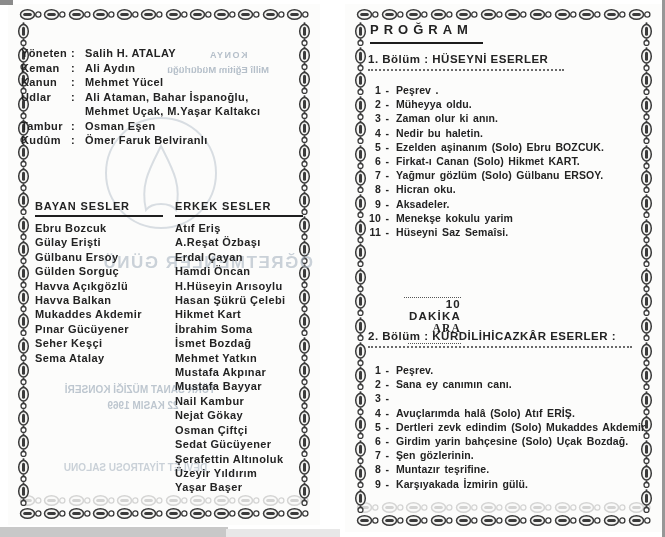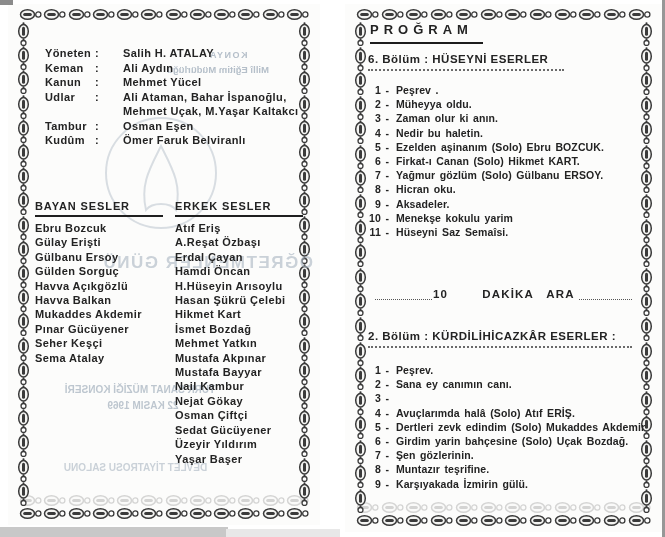--- a/index.html
+++ b/index.html
@@ -15,25 +15,25 @@
   
   .orn-h{position:absolute;left:11px;right:11px;height:13px;display:flex;justify-content:space-between;align-items:center;}
   .orn-top{top:4px;}
   .orn-bottom{bottom:5px;}
   .orn-echo{bottom:18px;opacity:.2;filter:blur(.4px);}
   .orn-v{position:absolute;top:18px;bottom:19px;width:13px;display:flex;flex-direction:column;justify-content:space-between;align-items:center;}
   .orn-left{left:9px;}
   .orn-right{right:9px;}
 
   
-  .credits{position:absolute;left:37px;top:42px;right:12px;font-size:11px;letter-spacing:.4px;}
+  .credits{position:absolute;left:13px;top:42px;right:12px;font-size:11px;letter-spacing:.4px;}
   .credit-row{display:flex;line-height:14.5px;}
   .credit-label{width:50px;flex:none;}
   .credit-sep{width:14px;flex:none;text-align:left;}
-  .credit-values{flex:1;margin-left:14px;}
+  .credit-values{flex:1;}
 
   
   .singers{position:absolute;left:27px;top:196px;display:flex;font-size:11px;letter-spacing:.4px;}
   .col-women{width:140px;flex:none;}
   .col-header{display:inline-block;border-bottom:2.5px solid #1f1f1f;padding:0 6px 3px 0;min-width:122px;letter-spacing:.9px;white-space:nowrap;}
   .names{margin-top:4px;line-height:14.4px;}
   .name{white-space:nowrap;}
 
   
   .program-title-wrap{position:absolute;left:25px;top:16px;}
@@ -41,26 +41,26 @@
   .section{position:absolute;left:23px;right:10px;font-size:10.5px;}
   .section-1{top:49px;}
   .section-2{top:326px;}
   .section-heading{display:inline-block;font-size:11.5px;letter-spacing:.5px;border-bottom:2px dotted #6a6a6a;padding:0 16px 4px 0;white-space:nowrap;}
   .items{margin-top:12px;line-height:14.2px;}
   .section-2 .items{margin-top:15px;}
   .item{display:flex;white-space:nowrap;letter-spacing:.1px;word-spacing:1.5px;}
   .item-num{width:21px;flex:none;text-align:right;white-space:pre;}
   .item-text{margin-left:7px;}
 
-  .intermission{position:absolute;left:30px;top:284px;display:flex;align-items:flex-end;font-size:11.5px;letter-spacing:1.2px;}
+  .intermission{position:absolute;left:30px;top:284px;display:flex;align-items:flex-end;font-size:11.5px;letter-spacing:1.2px;flex-direction:column;}
   .leader{border-bottom:1.6px dotted #555;width:57px;height:9px;flex:none;}
   .leader-right{width:53px;margin-left:4px;}
   .inter-num{margin-left:1px;}
   .inter-word-1{margin-left:34px;}
-  .inter-word-2{margin-left:12px;}
+  .inter-word-2{margin-left:12px;font-family:Liberation Serif, serif;}
 
   
   .wm{position:absolute;transform:scaleX(-1);color:#a9b5c1;text-align:center;white-space:nowrap;}
   .wm-konya{left:190px;top:46px;width:60px;font-size:9px;letter-spacing:1.5px;opacity:.85;}
   .wm-mem{left:140px;top:60px;width:140px;font-size:9.5px;opacity:.85;}
   .wm-title{left:95px;top:249px;width:210px;font-size:17px;letter-spacing:1.5px;opacity:.6;}
   .wm-concert{left:42px;top:380px;width:180px;font-size:10px;opacity:.75;}
   .wm-date{left:80px;top:396px;width:110px;font-size:10px;opacity:.75;}
   .wm-venue{left:35px;top:458px;width:185px;font-size:10px;opacity:.6;}
   .emblem{position:absolute;left:92px;top:108px;opacity:.5;}
@@ -624,28 +624,30 @@
       <div class="col col-men">
         <div class="col-header">ERKEK SESLER</div>
         <div class="names">
             <div class="name">Atıf Eriş</div>
             <div class="name">A.Reşat Özbaşı</div>
             <div class="name">Erdal Çayan</div>
             <div class="name">Hamdi Öncan</div>
             <div class="name">H.Hüseyin Arısoylu</div>
             <div class="name">Hasan Şükrü Çelebi</div>
             <div class="name">Hikmet Kart</div>
+            <div class="name">İbrahim Soma</div>
             <div class="name">İsmet Bozdağ</div>
             <div class="name">Mehmet Yatkın</div>
             <div class="name">Mustafa Akpınar</div>
             <div class="name">Mustafa Bayyar</div>
             <div class="name">Nail Kambur</div>
             <div class="name">Nejat Gökay</div>
             <div class="name">Osman Çiftçi</div>
             <div class="name">Sedat Gücüyener</div>
+            <div class="name">Şerafettin Altınoluk</div>
             <div class="name">Üzeyir Yıldırım</div>
             <div class="name">Yaşar Başer</div>
           </div>
       </div>
     </div>
   </div>
 
   <div class="card card-right">
     <div class="orn-h orn-top">
         <svg width="23" height="13" viewBox="0 0 23 13">
@@ -1116,21 +1118,21 @@
           <circle cx="6.5" cy="17.3" r="1.1" fill="#3a3a3a"></circle>
           <circle cx="6.5" cy="21" r="2.5" fill="#ffffff" stroke="#3a3a3a" stroke-width="1.3"></circle>
         </svg>
       </div>
 
     <div class="program-title-wrap">
       <span class="program-title">PROĞRAM</span>
     </div>
 
     <div class="section section-1">
-      <span class="section-heading">6. Bölüm : HÜSEYNİ ESERLER</span>
+      <span class="section-heading">1. Bölüm : HÜSEYNİ ESERLER</span>
       <div class="items">
           <div class="item">
             <span class="item-num">1 -</span>
             <span class="item-text">Peşrev .</span>
           </div>
           <div class="item">
             <span class="item-num">2 -</span>
             <span class="item-text">Müheyya oldu.</span>
           </div>
           <div class="item">

